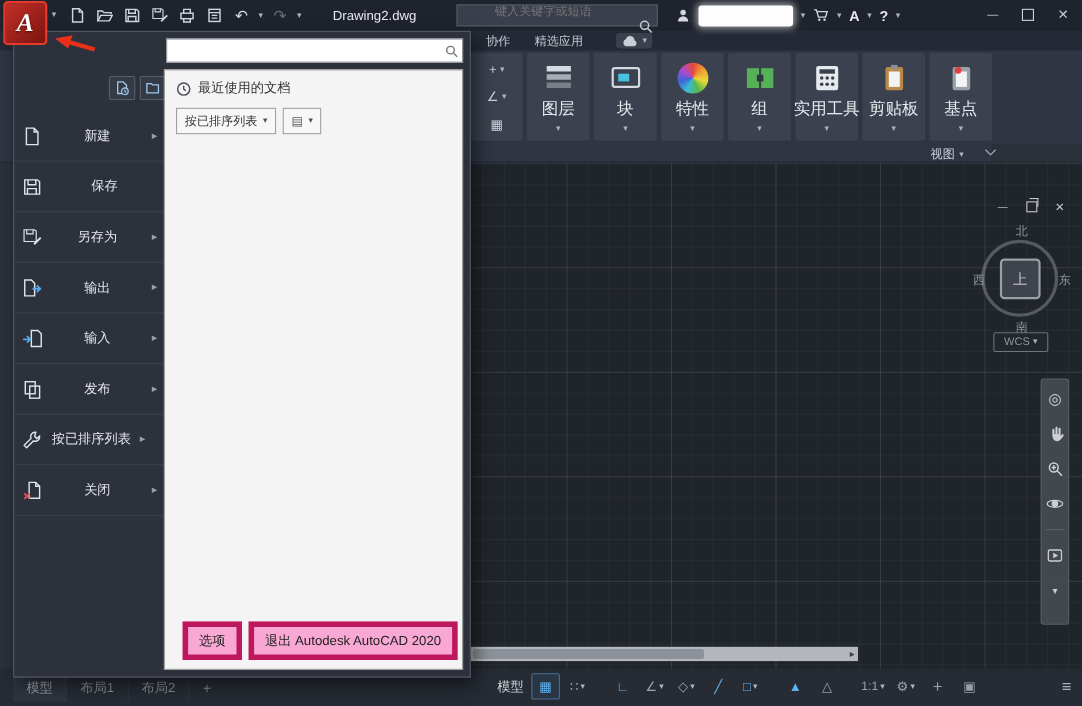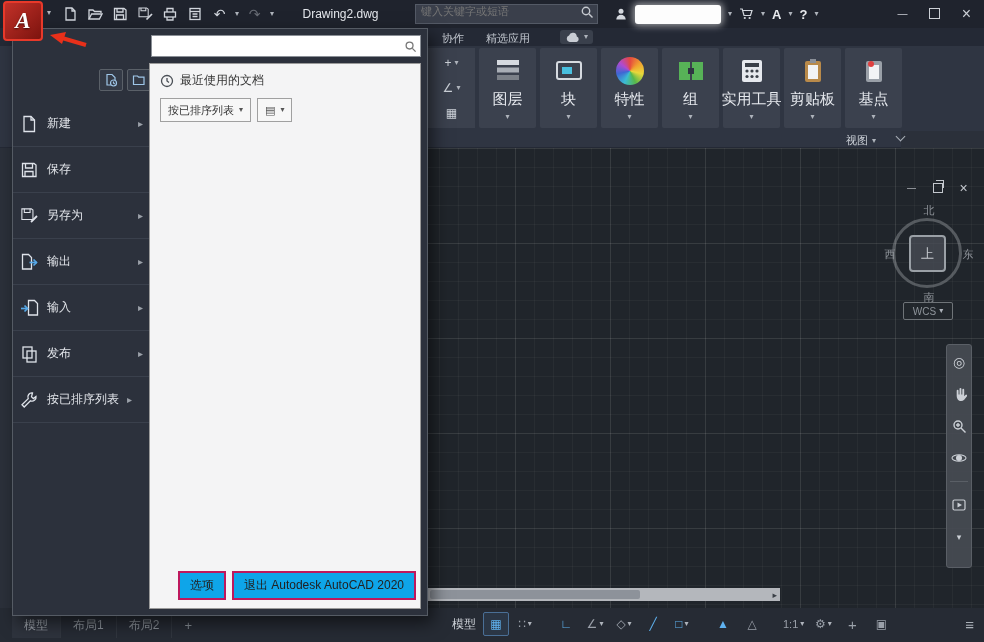--- a/index.html
+++ b/index.html
@@ -16,21 +16,21 @@
     font-family:"Liberation Serif","DejaVu Serif",serif;text-shadow:0 1px 2px rgba(0,0,0,.6);}
   .app-caret{position:absolute;left:47px;top:9px;z-index:60;color:#cfd3da;font-size:9px;}
   .qat{position:absolute;left:60px;top:3px;height:22px;display:flex;align-items:center;gap:6px;z-index:21;}
   .qi{width:19px;height:19px;display:flex;align-items:center;justify-content:center;cursor:pointer;}
   .arrowglyph{font-size:14px;color:#d2d6dd;line-height:1;}
   .dim{opacity:.4;}
   .caret{display:inline-block;font-size:8px;color:#aeb3bb;line-height:1;}
   .caret::after{content:"▾";}
   .doc-title{position:absolute;left:268px;top:7px;width:145px;text-align:center;color:#e4e7ec;z-index:21;}
   .tsearch{position:absolute;left:415px;top:4px;width:183px;height:20px;background:#3a3f4b;z-index:21;
-    border:1px solid #545a66;box-sizing:border-box;display:flex;align-items:flex-start;}
+    border:1px solid #545a66;box-sizing:border-box;display:flex;align-items:flex-end;flex-direction:column;}
   .tsearch input{flex:1;background:transparent;border:0;outline:0;color:#d8dbe0;font-size:11px;
     padding:0 5px;font-family:inherit;min-width:0;}
   .tright{position:absolute;left:614px;top:3px;height:22px;display:flex;align-items:center;gap:7px;z-index:21;}
   .censor{width:86px;height:19px;background:#fdfdfd;border-radius:3px;
     box-shadow:0 0 7px 2px rgba(255,255,255,.55);}
   .tlogo,.thelp{color:#e8eaee;font-weight:bold;font-size:13px;cursor:pointer;}
   .wctrl{position:absolute;right:10px;top:6px;display:flex;gap:17px;align-items:center;z-index:22;color:#ccd0d6;}
   .wc{width:15px;height:15px;display:flex;align-items:center;justify-content:center;cursor:pointer;}
   .wc.min::after{content:"—";font-size:10px;}
   .wcbox{width:9px;height:9px;border:1px solid #ccd0d6;}
@@ -125,36 +125,36 @@
   
   .appmenu{position:absolute;left:12px;top:28px;width:416px;height:588px;background:#2c313c;z-index:40;
     border:1px solid #555b64;box-sizing:border-box;box-shadow:5px 7px 16px rgba(0,0,0,.55);}
   .msearch{position:absolute;left:138px;top:6px;width:270px;height:22px;background:#fff;
     border:1px solid #8a8f96;box-sizing:border-box;display:flex;align-items:center;}
   .msearch input{flex:1;border:0;outline:0;background:transparent;font-size:11px;color:#333;
     padding:0 5px;font-family:inherit;min-width:0;}
   .toggles{position:absolute;left:86px;top:40px;display:flex;gap:4px;}
   .tgl{width:22px;height:20px;background:#343a46;border:1px solid #5a6068;border-radius:2px;
     display:flex;align-items:center;justify-content:center;cursor:pointer;}
-  .mitems{position:absolute;left:0;top:72px;width:136px;display:flex;flex-direction:column;}
+  .mitems{position:absolute;left:0;top:72px;width:136px;display:flex;flex-direction:column;text-align:center;}
   .mi{height:46px;display:flex;align-items:center;gap:8px;padding:0 6px;box-sizing:border-box;
     border-bottom:1px solid #3a404c;cursor:pointer;}
   .milabel{flex:1;color:#e2e5ea;font-size:12px;line-height:1.25;}
   .sub{color:#9aa0a8;font-size:10px;}
   .sub::after{content:"▸";}
   .mright{position:absolute;left:136px;top:34px;right:6px;bottom:6px;background:#f4f4f5;
     border:1px solid #9a9a9a;box-sizing:border-box;}
   .rhead{position:absolute;left:10px;top:8px;display:flex;align-items:center;gap:6px;color:#333;
     font-size:12px;}
   .sortrow{position:absolute;left:10px;top:34px;display:flex;gap:6px;}
   .sortbtn{height:22px;background:#f7f7f7;border:1px solid #a0a0a0;display:flex;align-items:center;
     gap:5px;padding:0 7px;color:#333;font-size:11px;cursor:pointer;}
   .sortbtn .caret{color:#555;}
   .mfoot{position:absolute;right:4px;bottom:8px;display:flex;gap:6px;}
-  .mbtn{background:#0ea5e9;border:2px solid #be185d;color:#222;font-size:12px;padding:4px 10px;
+  .mbtn{background:#f9a8d4;border:5px solid #be185d;color:#222;font-size:12px;padding:4px 10px;
     cursor:pointer;font-family:inherit;}
 </style>
 </head>
 <body>
 
 <div class="window">
 
   <div class="titlebar">
     <div class="qat">
       <div class="qi">
@@ -579,20 +579,29 @@
         <span class="milabel">发布</span>
         <span class="sub"></span>
       </div>
       <div class="mi">
         <svg width="20" height="20" viewBox="0 0 20 20" fill="none" stroke="#dfe3ea" stroke-width="1.3">
             <path d="M13.5 3a4 4 0 0 0-4.3 5.6L3 14.8 5.2 17l6.2-6.2A4 4 0 0 0 17 6.5l-2.6 2.1-1.9-1.9z"></path>
           </svg>
         <span class="milabel" style="max-width:72px;">按已排序列表</span>
         <span class="sub"></span>
       </div>
+      <div class="mi">
+        <svg width="20" height="20" viewBox="0 0 20 20" fill="none" stroke="#dfe3ea" stroke-width="1.3">
+            <path d="M7.5 2.5h6l3.5 3.5v11H7.5z"></path>
+            <path d="M13.5 2.5V6H17"></path>
+            <path d="M3 12.5l5 5M8 12.5l-5 5" stroke="#e05252" stroke-width="1.8"></path>
+          </svg>
+        <span class="milabel">关闭</span>
+        <span class="sub"></span>
+      </div>
     </div>
 
     <div class="mright">
       <div class="rhead">
         <svg width="14" height="14" viewBox="0 0 14 14">
             <circle cx="7" cy="7" r="5.5" fill="none" stroke="#4a4f56" stroke-width="1.3"></circle>
             <path d="M7 4v3l2 1.5" fill="none" stroke="#4a4f56" stroke-width="1.3"></path>
           </svg>
         <span>最近使用的文档</span>
       </div>

